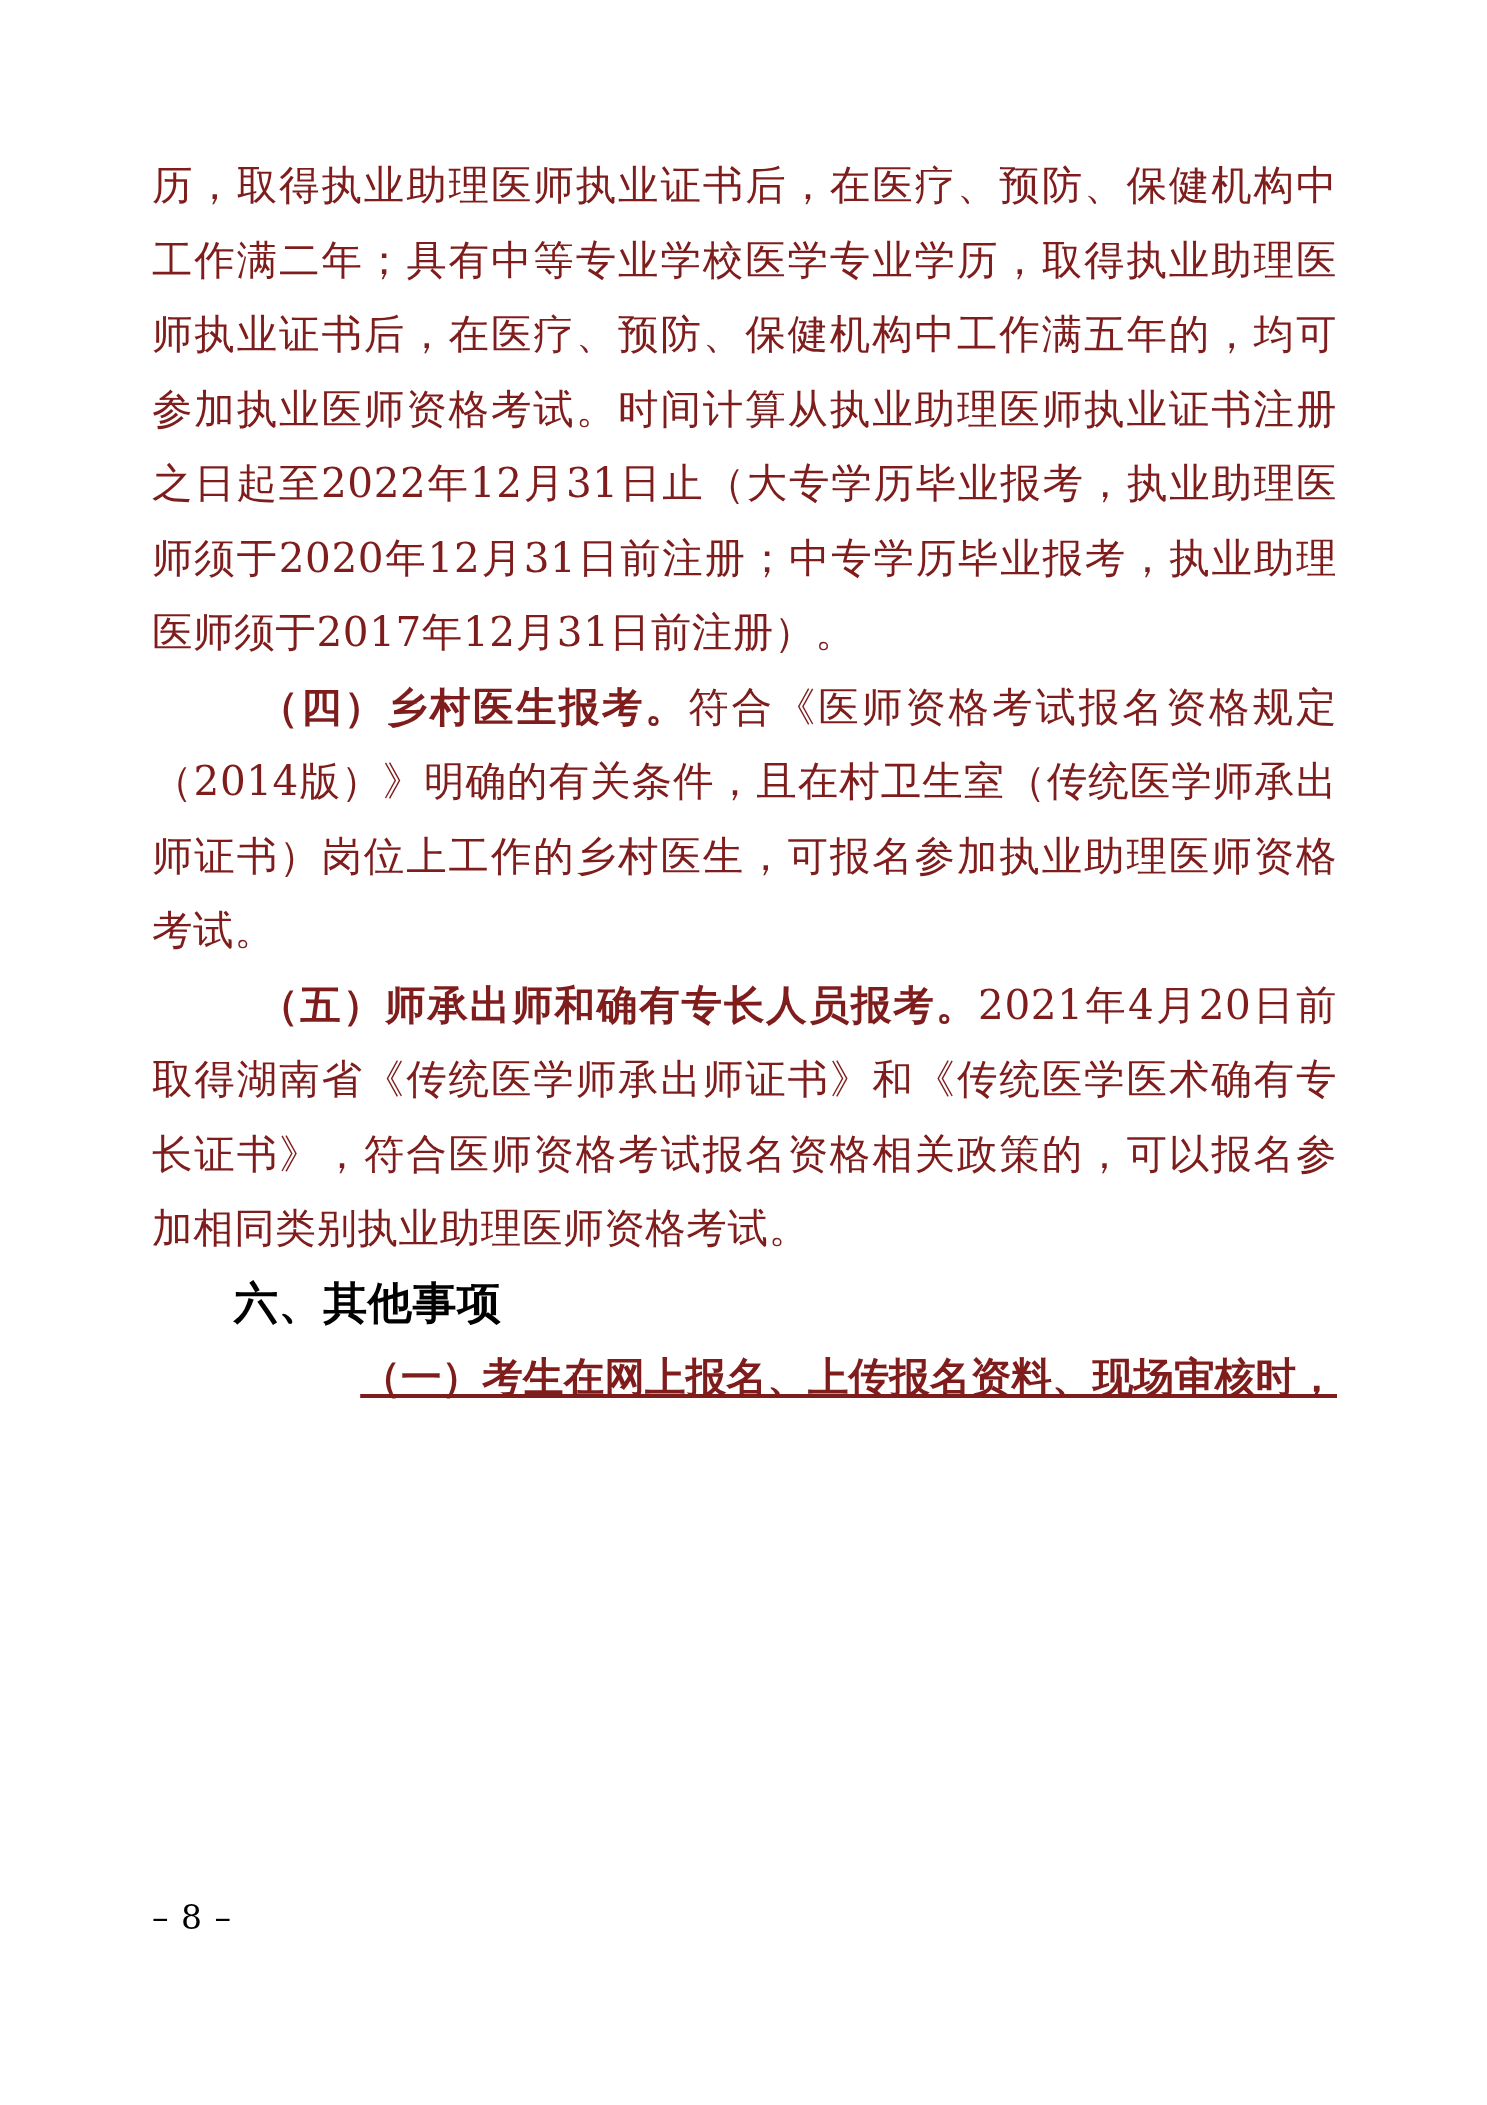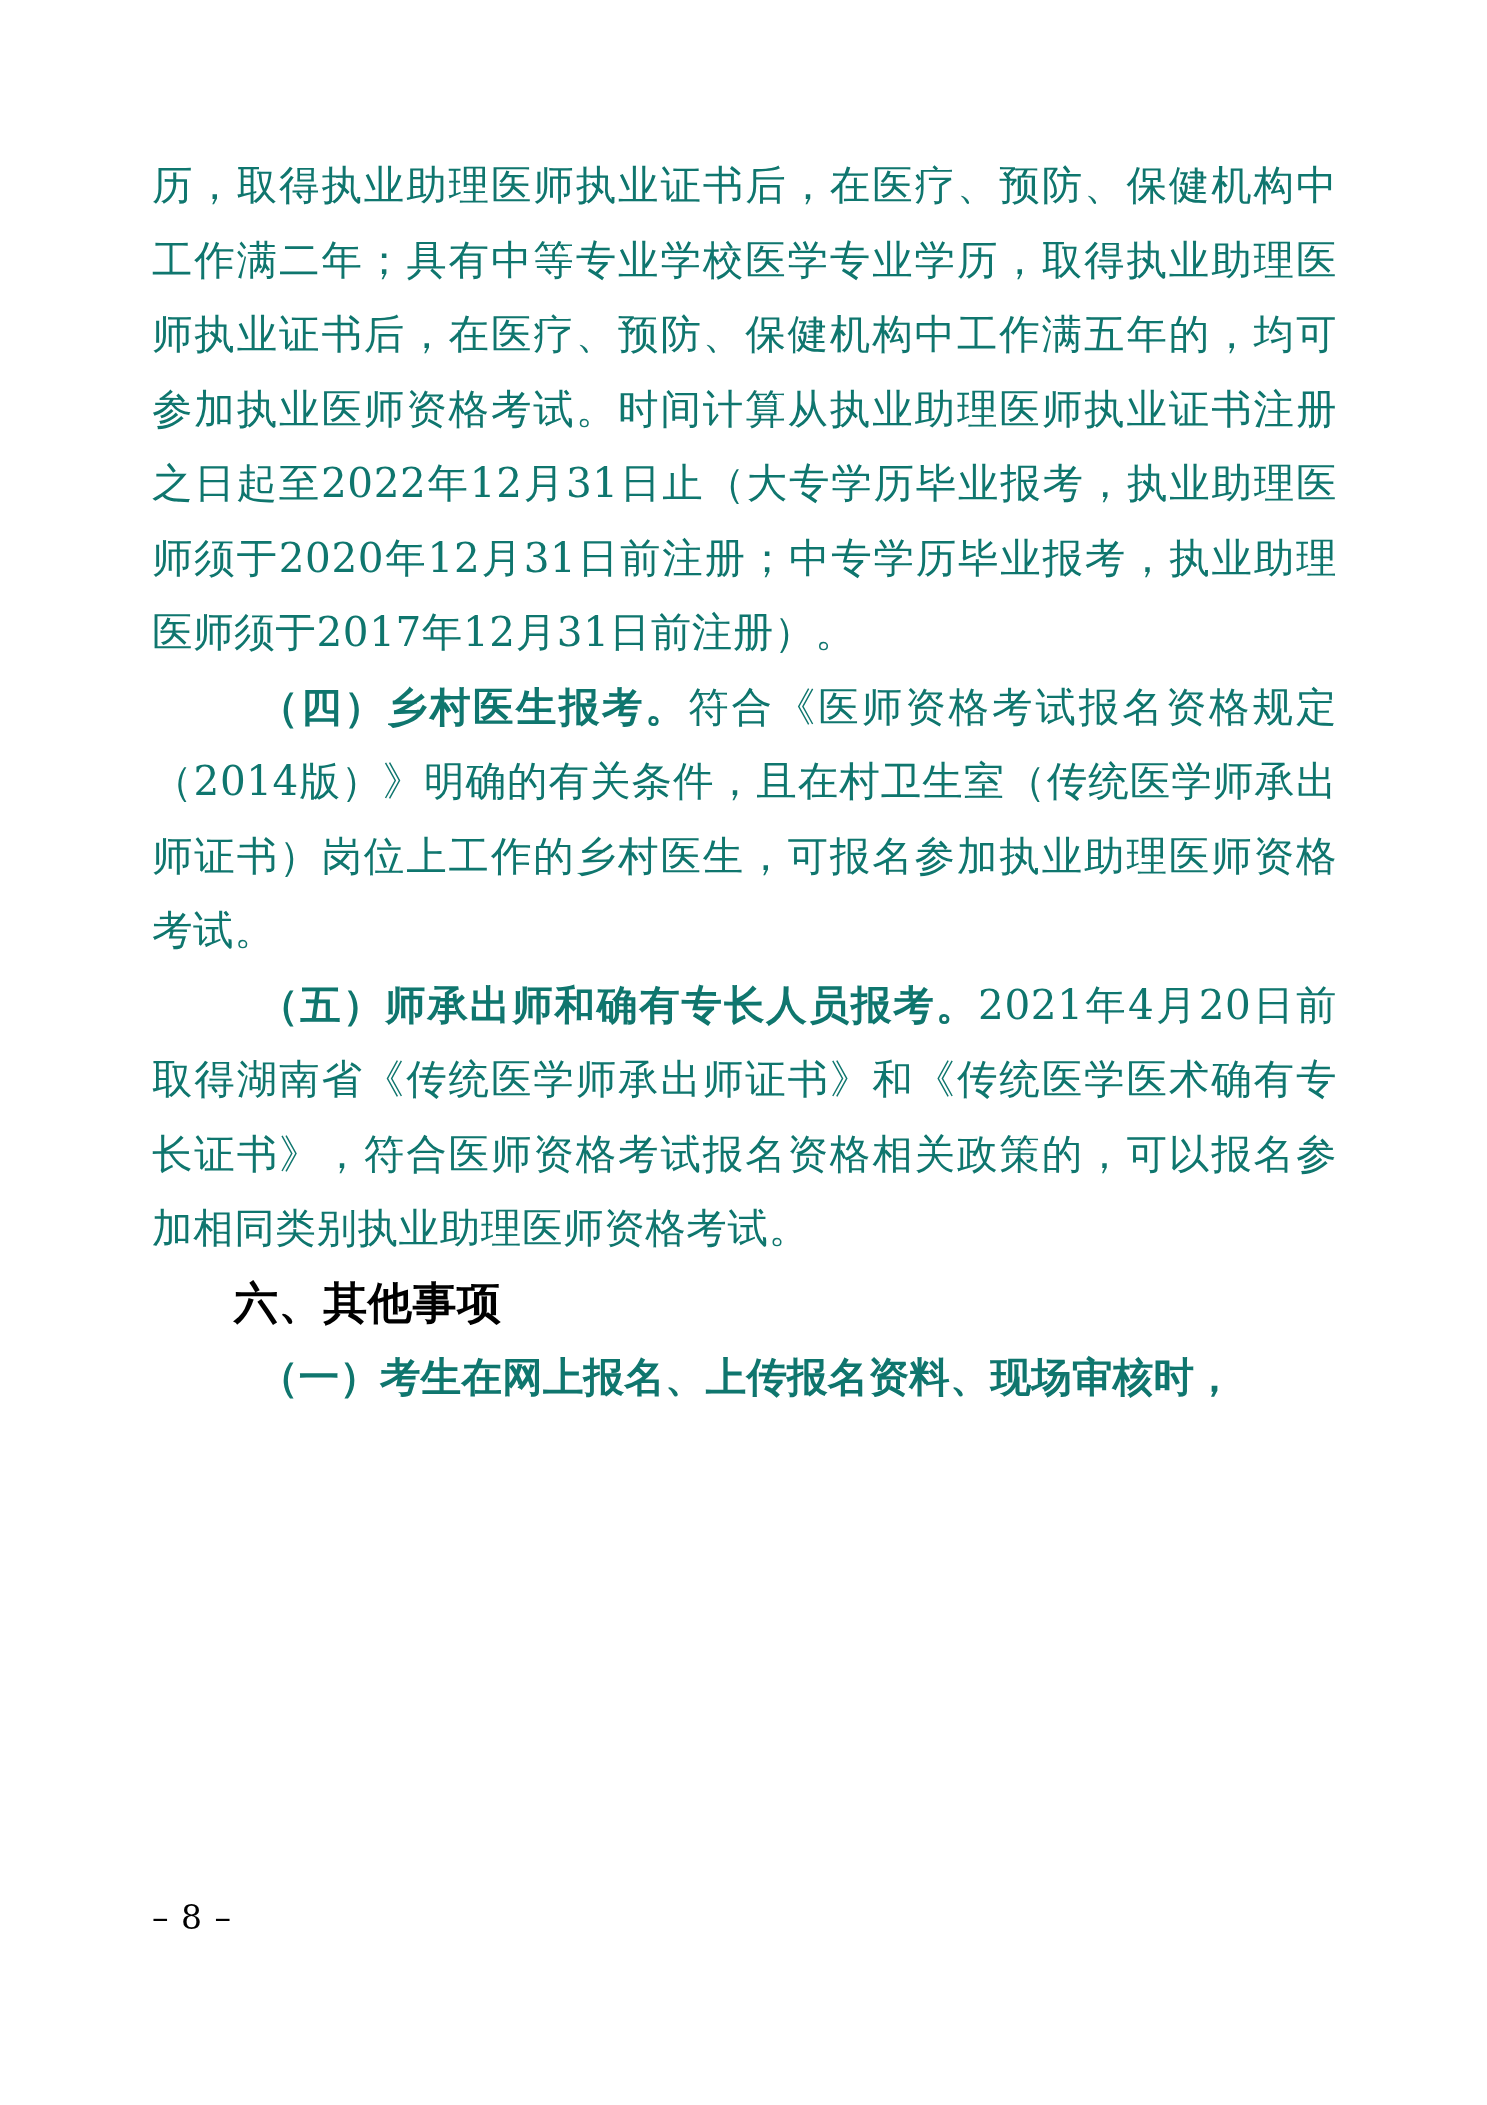--- a/index.html
+++ b/index.html
@@ -23,34 +23,35 @@
     position: absolute;
     left: 152px;
     top: 148px;
     width: 1185px;
   }
   
   .para {
     font-family: "DejaVu Serif", "Liberation Serif", serif;
     font-size: 40.5px;
     line-height: 74.5px;
-    color: #0f766e;
+    color: #7f1d1d;
     text-align: justify;
     text-justify: inter-character;
     letter-spacing: 0.6px;
     margin: 0;
     text-indent: 0;
     word-break: break-all;
     -webkit-font-smoothing: antialiased;
   }
   .para.indent {
     text-indent: 82px;
   }
   .para.last-loose {
-    text-align: left;
+    text-align: right;
+    text-decoration: underline;
   }
   
   .run-bold {
     font-weight: 700;
     letter-spacing: 0.2px;
     margin-left: 24px;
   }
   
   .heading {
     font-family: "DejaVu Serif", "Liberation Serif", serif;

